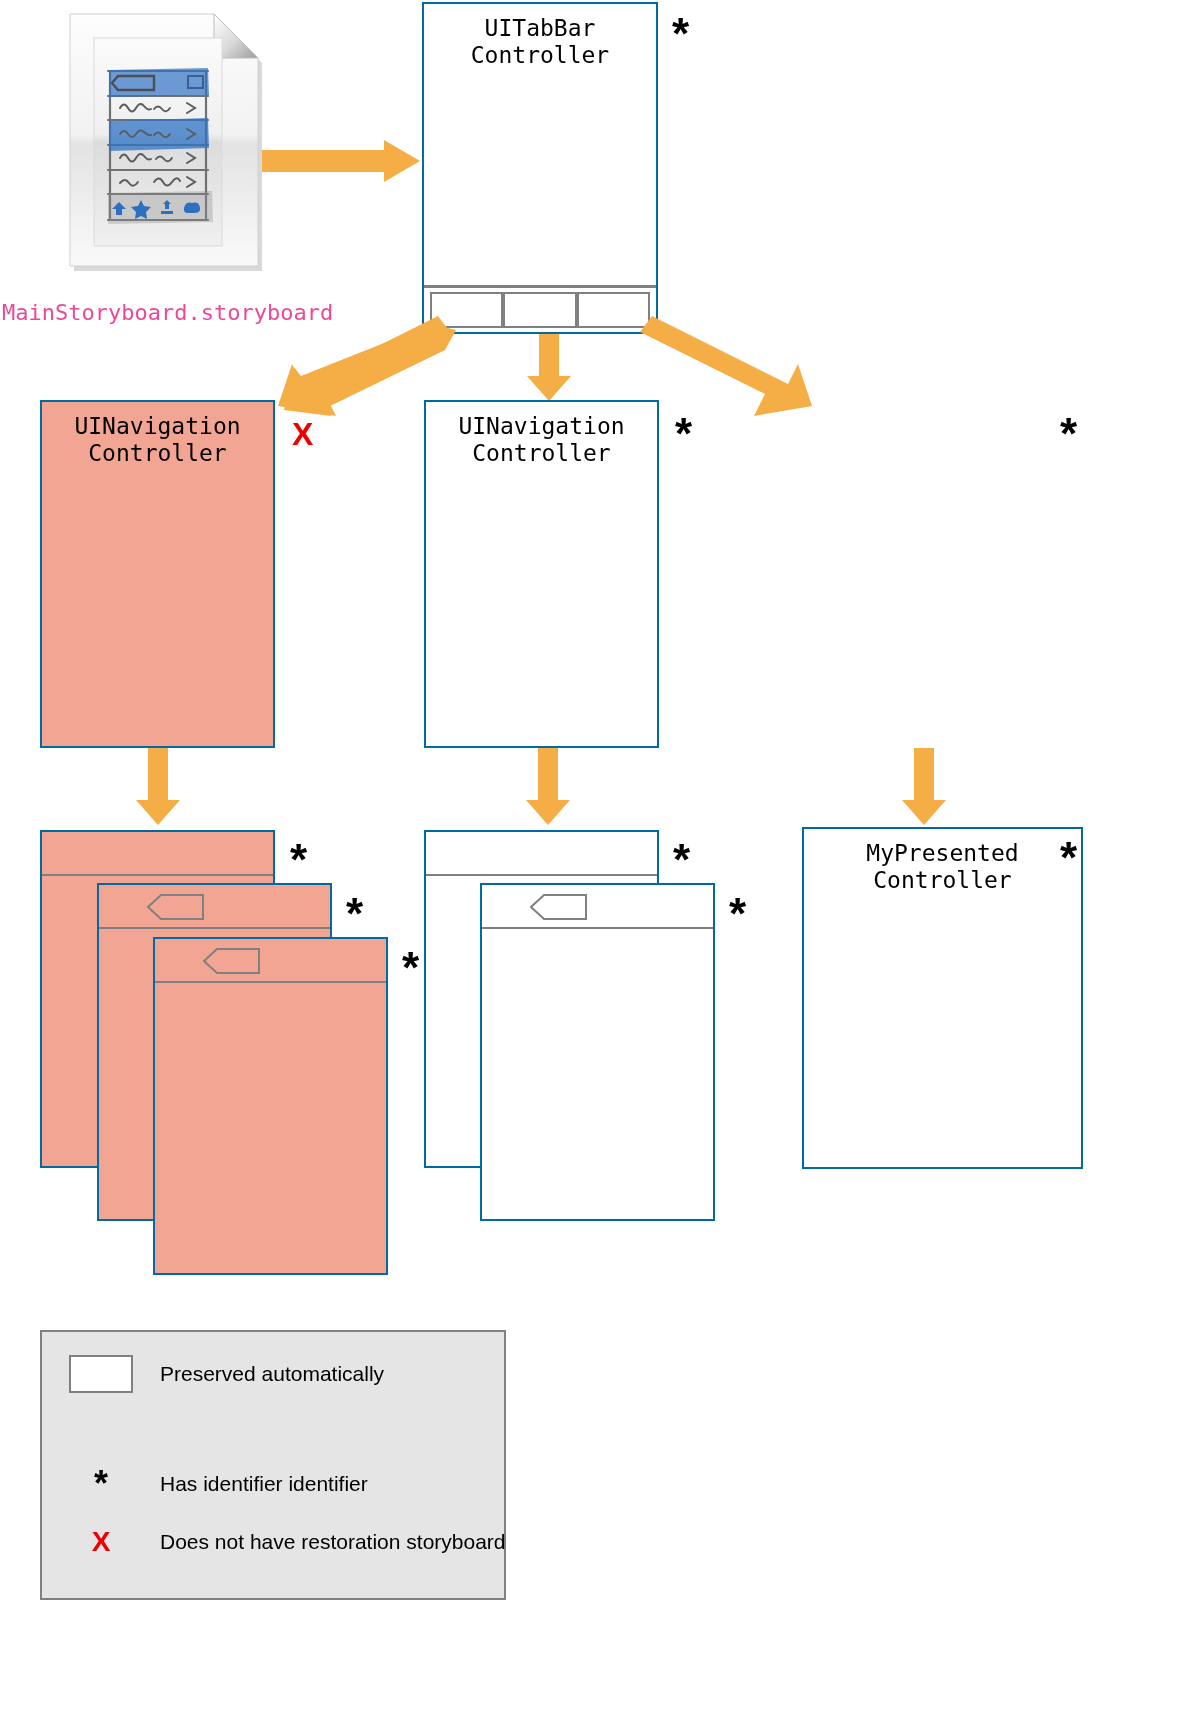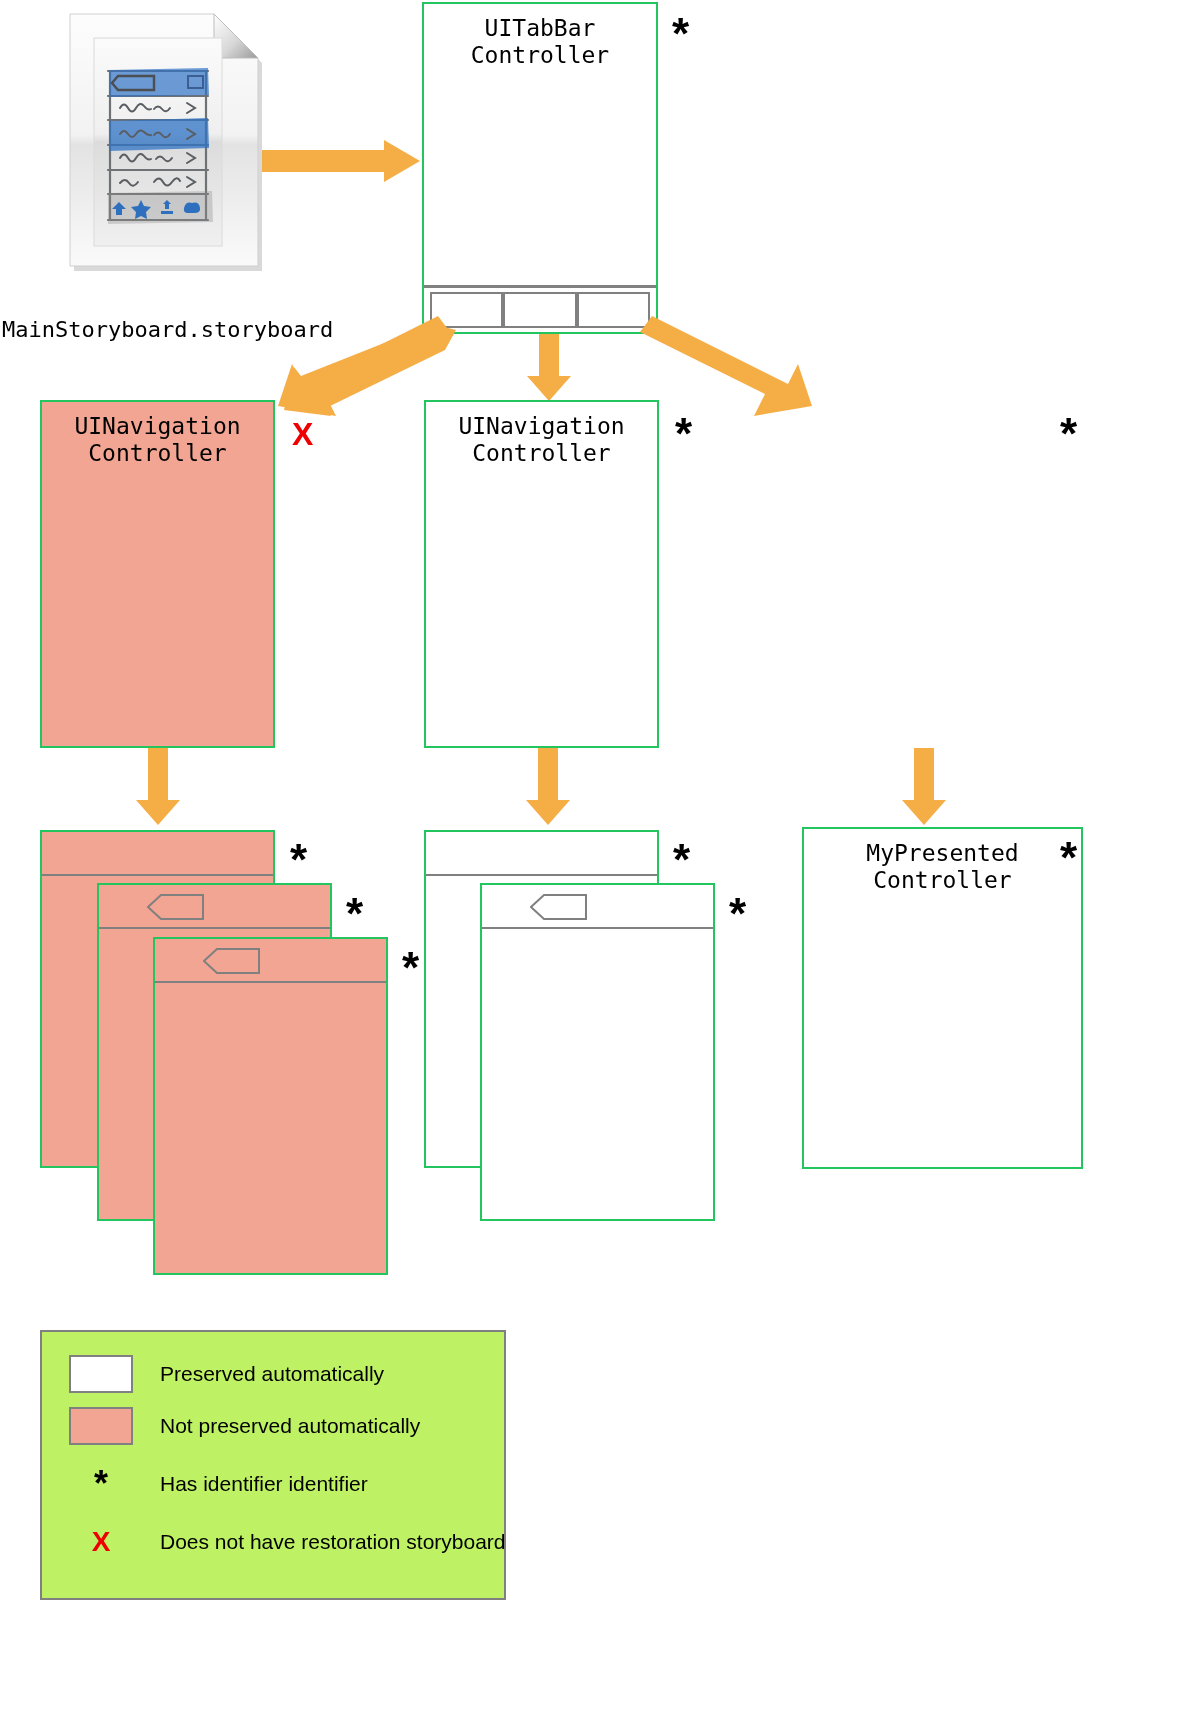--- a/index.html
+++ b/index.html
@@ -15,21 +15,21 @@
     position: relative;
     width: 1188px;
     height: 1723px;
     overflow: hidden;
     background: #ffffff;
   }
 
   
   .box {
     position: absolute;
-    border: 2px solid #22c55e;
+    border: 2px solid #0369a1;
     background: #ffffff;
     box-sizing: border-box;
   }
   .box.salmon { background: #F2A592; }
   .box-label {
     font-family: "DejaVu Sans Mono", "Liberation Mono", monospace;
     font-size: 23px;
     line-height: 27px;
     text-align: center;
     white-space: pre;
@@ -103,36 +103,36 @@
   .doc-icon {
     position: absolute;
     left: 62px;
     top: 8px;
     width: 205px;
     height: 265px;
   }
   .doc-caption {
     position: absolute;
     left: 2px;
-    top: 317px;
+    top: 300px;
     font-family: "DejaVu Sans Mono", "Liberation Mono", monospace;
     font-size: 22px;
-    color: #000000;
+    color: #ec4899;
     white-space: pre;
   }
 
   
   .legend {
     position: absolute;
     left: 40px;
     top: 1330px;
     width: 466px;
     height: 270px;
     border: 2px solid #808080;
-    background: #bef264;
+    background: #e5e5e5;
     box-sizing: border-box;
   }
   .legend-row {
     position: absolute;
     left: 0;
     width: 100%;
     height: 52px;
     display: flex;
     align-items: center;
   }
@@ -366,26 +366,20 @@
 
   <div class="legend">
 
     <div class="legend-row" style="top:16px;">
       <div class="legend-key">
         <div class="swatch"></div>
       </div>
       <div class="legend-text">Preserved automatically</div>
     </div>
 
-    <div class="legend-row" style="top:68px;">
-      <div class="legend-key">
-        <div class="swatch salmon"></div>
-      </div>
-      <div class="legend-text">Not preserved automatically</div>
-    </div>
 
     <div class="legend-row" style="top:126px;">
       <div class="legend-key">
         <span class="legend-sym ast">*</span>
       </div>
       <div class="legend-text">Has identifier identifier</div>
     </div>
 
     <div class="legend-row" style="top:184px;">
       <div class="legend-key">

